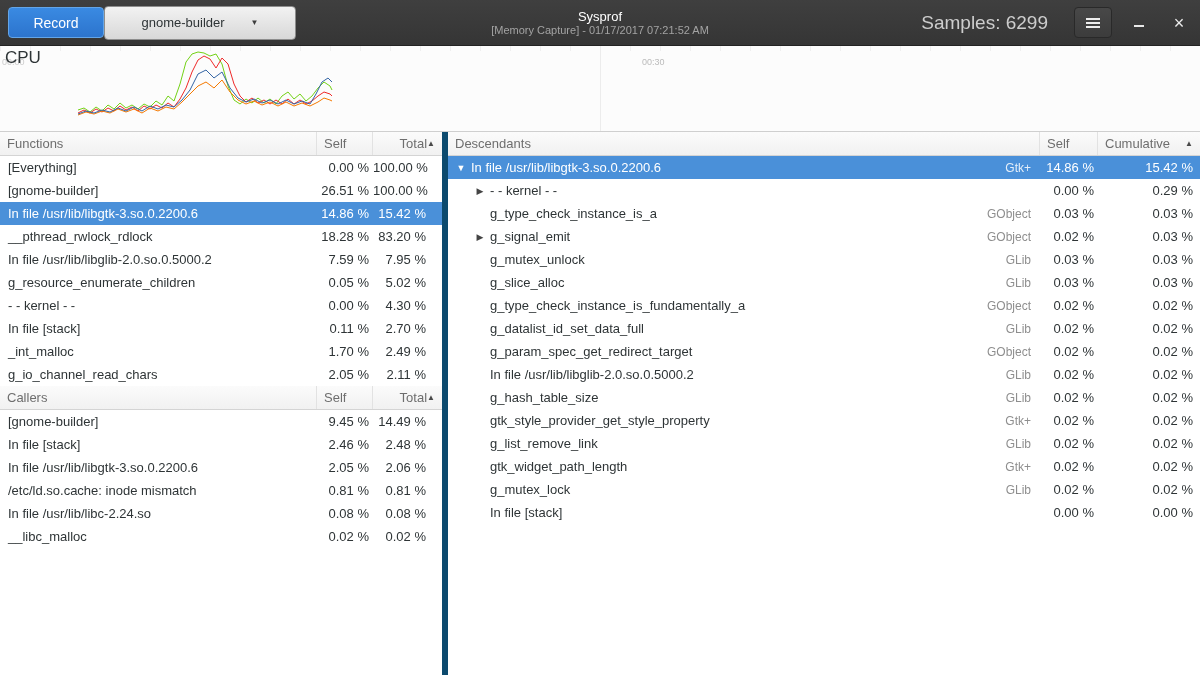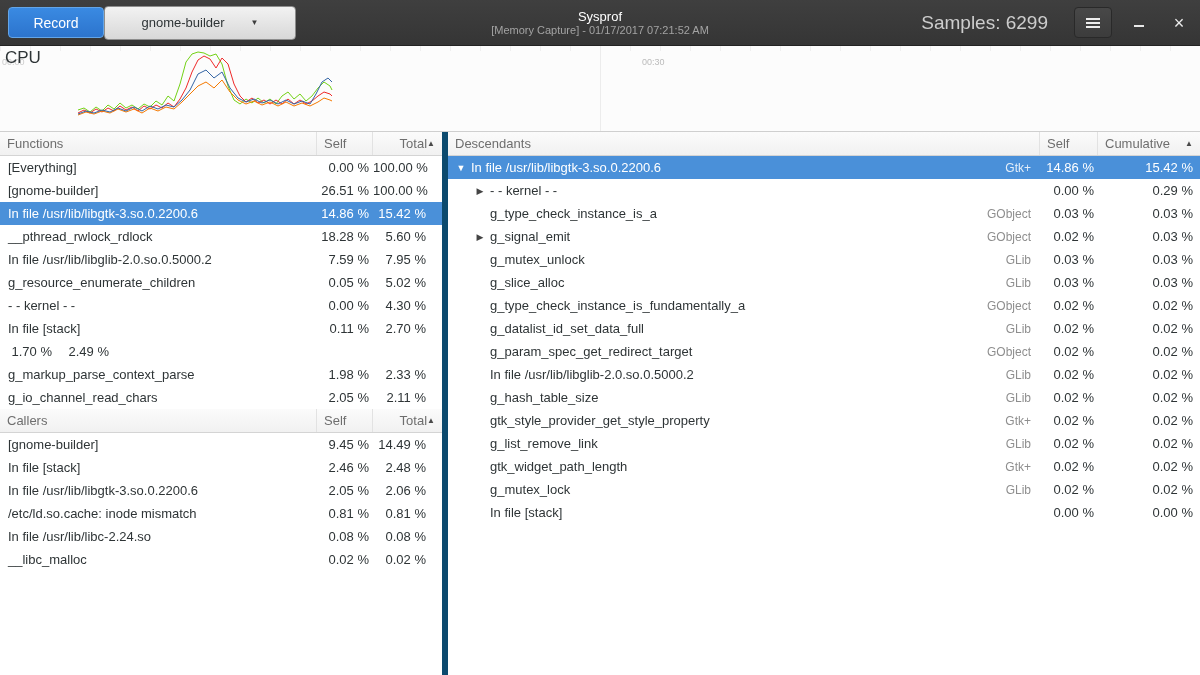--- a/index.html
+++ b/index.html
@@ -143,21 +143,21 @@
             <span class="cell num total">100.00 %</span>
           </div>
           <div class="row selected">
             <span class="cell name">In file /usr/lib/libgtk-3.so.0.2200.6</span>
             <span class="cell num self">14.86 %</span>
             <span class="cell num total">15.42 %</span>
           </div>
           <div class="row">
             <span class="cell name">__pthread_rwlock_rdlock</span>
             <span class="cell num self">18.28 %</span>
-            <span class="cell num total">5.60 %</span>
+            <span class="cell num total">83.20 %</span>
           </div>
           <div class="row">
             <span class="cell name">In file /usr/lib/libglib-2.0.so.0.5000.2</span>
             <span class="cell num self">7.59 %</span>
             <span class="cell num total">7.95 %</span>
           </div>
           <div class="row">
             <span class="cell name">g_resource_enumerate_children</span>
             <span class="cell num self">0.05 %</span>
             <span class="cell num total">5.02 %</span>
@@ -166,27 +166,23 @@
             <span class="cell name">- - kernel - -</span>
             <span class="cell num self">0.00 %</span>
             <span class="cell num total">4.30 %</span>
           </div>
           <div class="row">
             <span class="cell name">In file [stack]</span>
             <span class="cell num self">0.11 %</span>
             <span class="cell num total">2.70 %</span>
           </div>
           <div class="row">
+            <span class="cell name">_int_malloc</span>
             <span class="cell num self">1.70 %</span>
             <span class="cell num total">2.49 %</span>
-          </div>
-          <div class="row">
-            <span class="cell name">g_markup_parse_context_parse</span>
-            <span class="cell num self">1.98 %</span>
-            <span class="cell num total">2.33 %</span>
           </div>
           <div class="row">
             <span class="cell name">g_io_channel_read_chars</span>
             <span class="cell num self">2.05 %</span>
             <span class="cell num total">2.11 %</span>
           </div>
         </div>
     </div>
     <div>
       <div class="thead">

